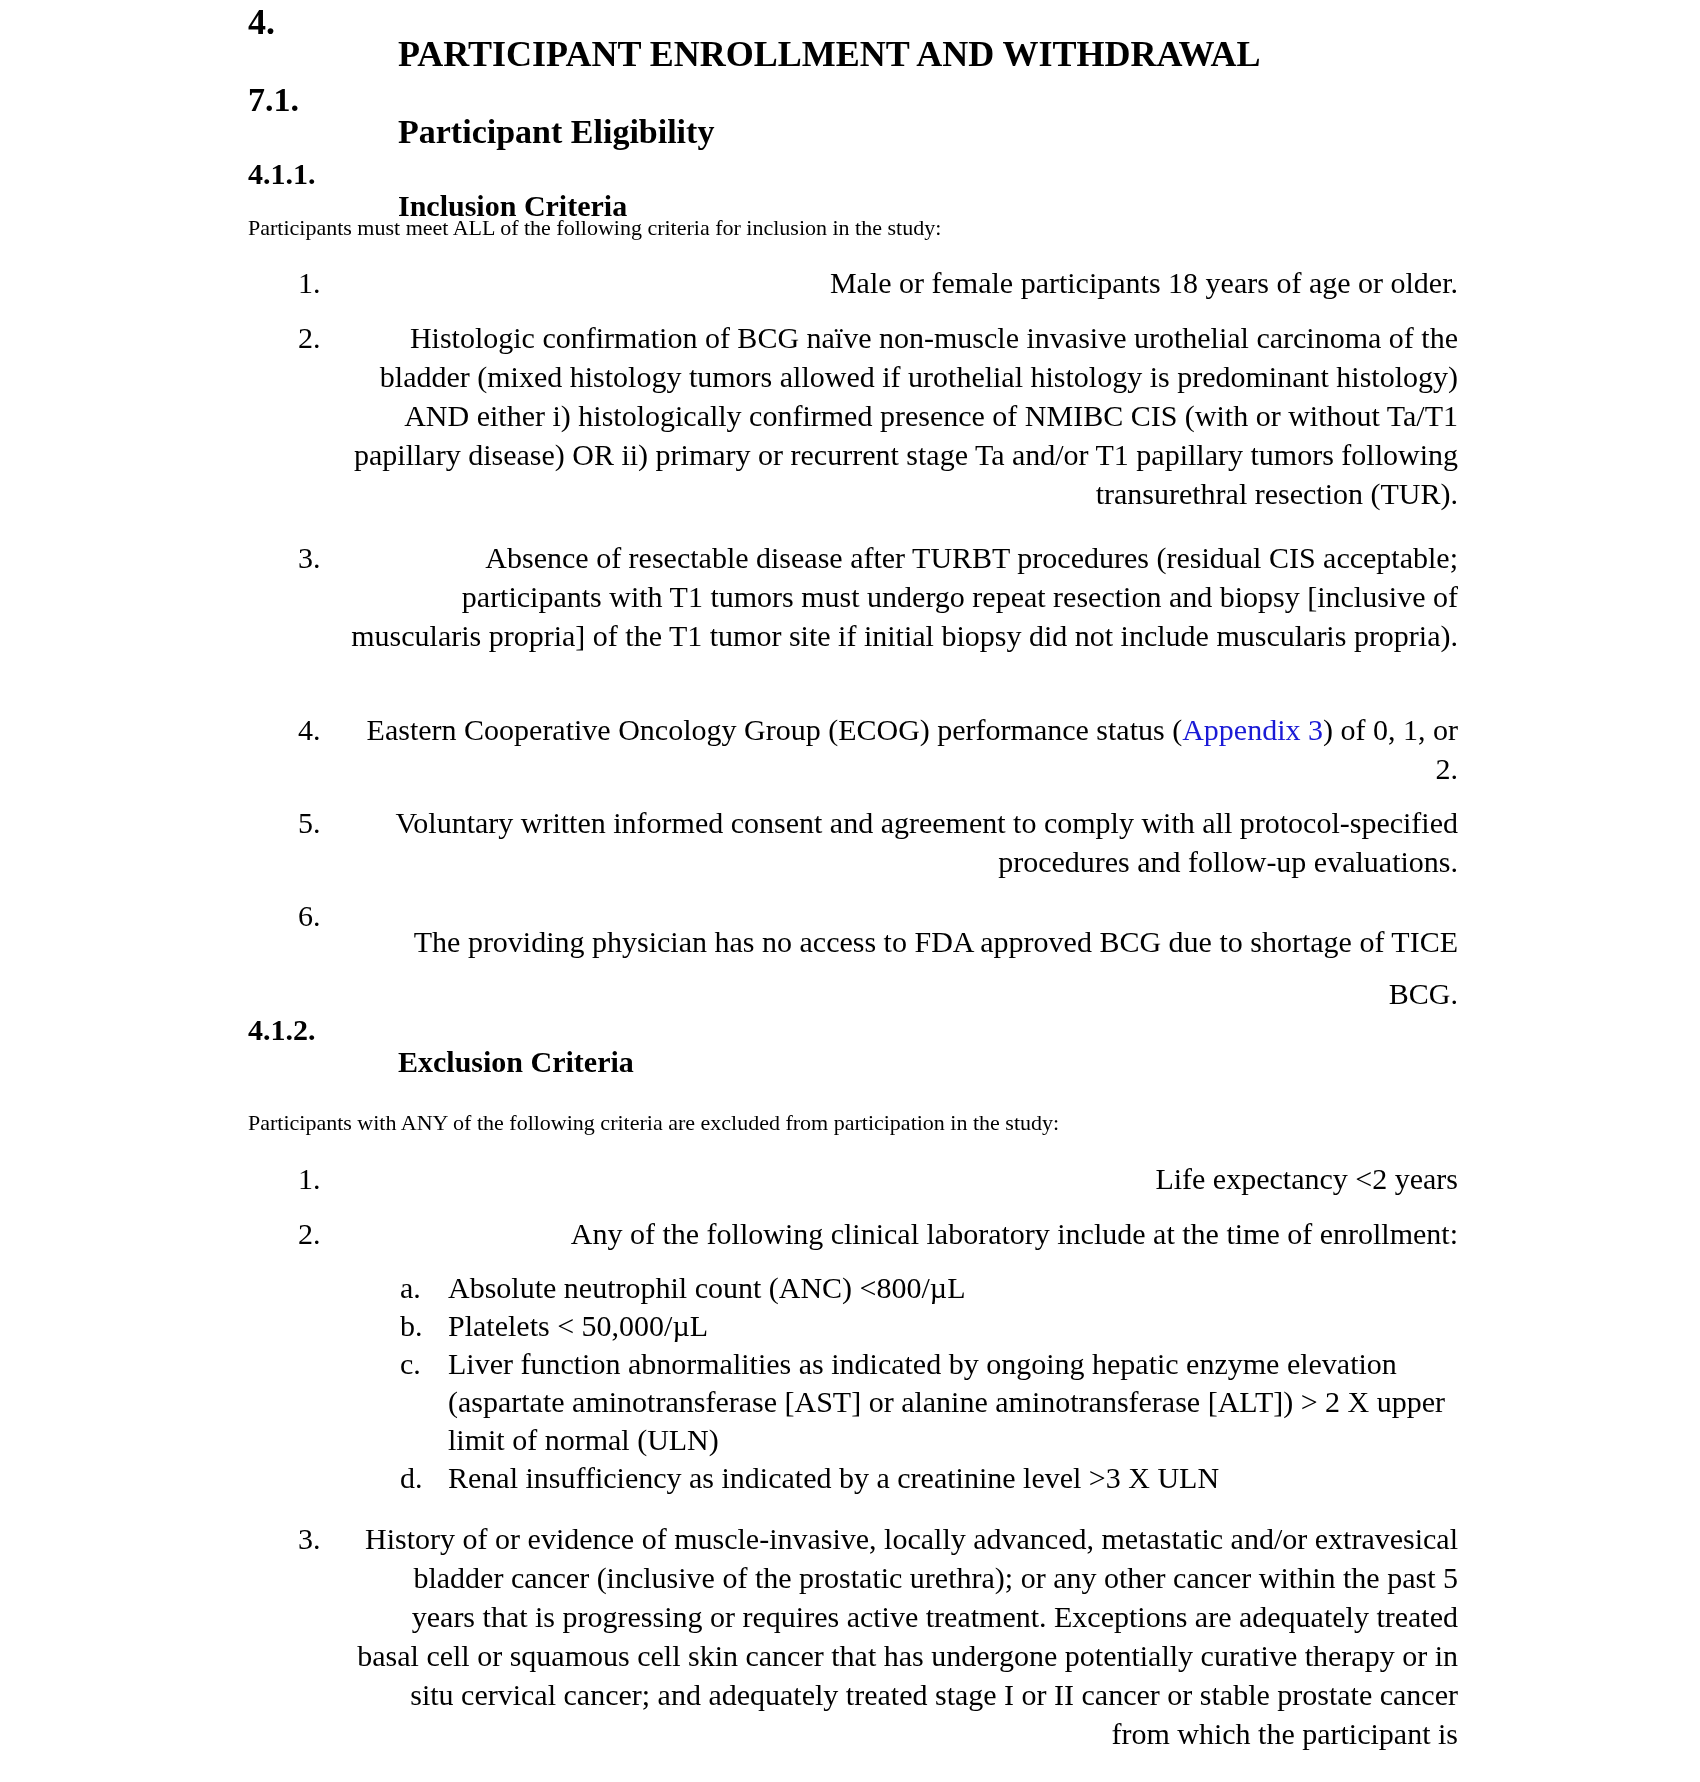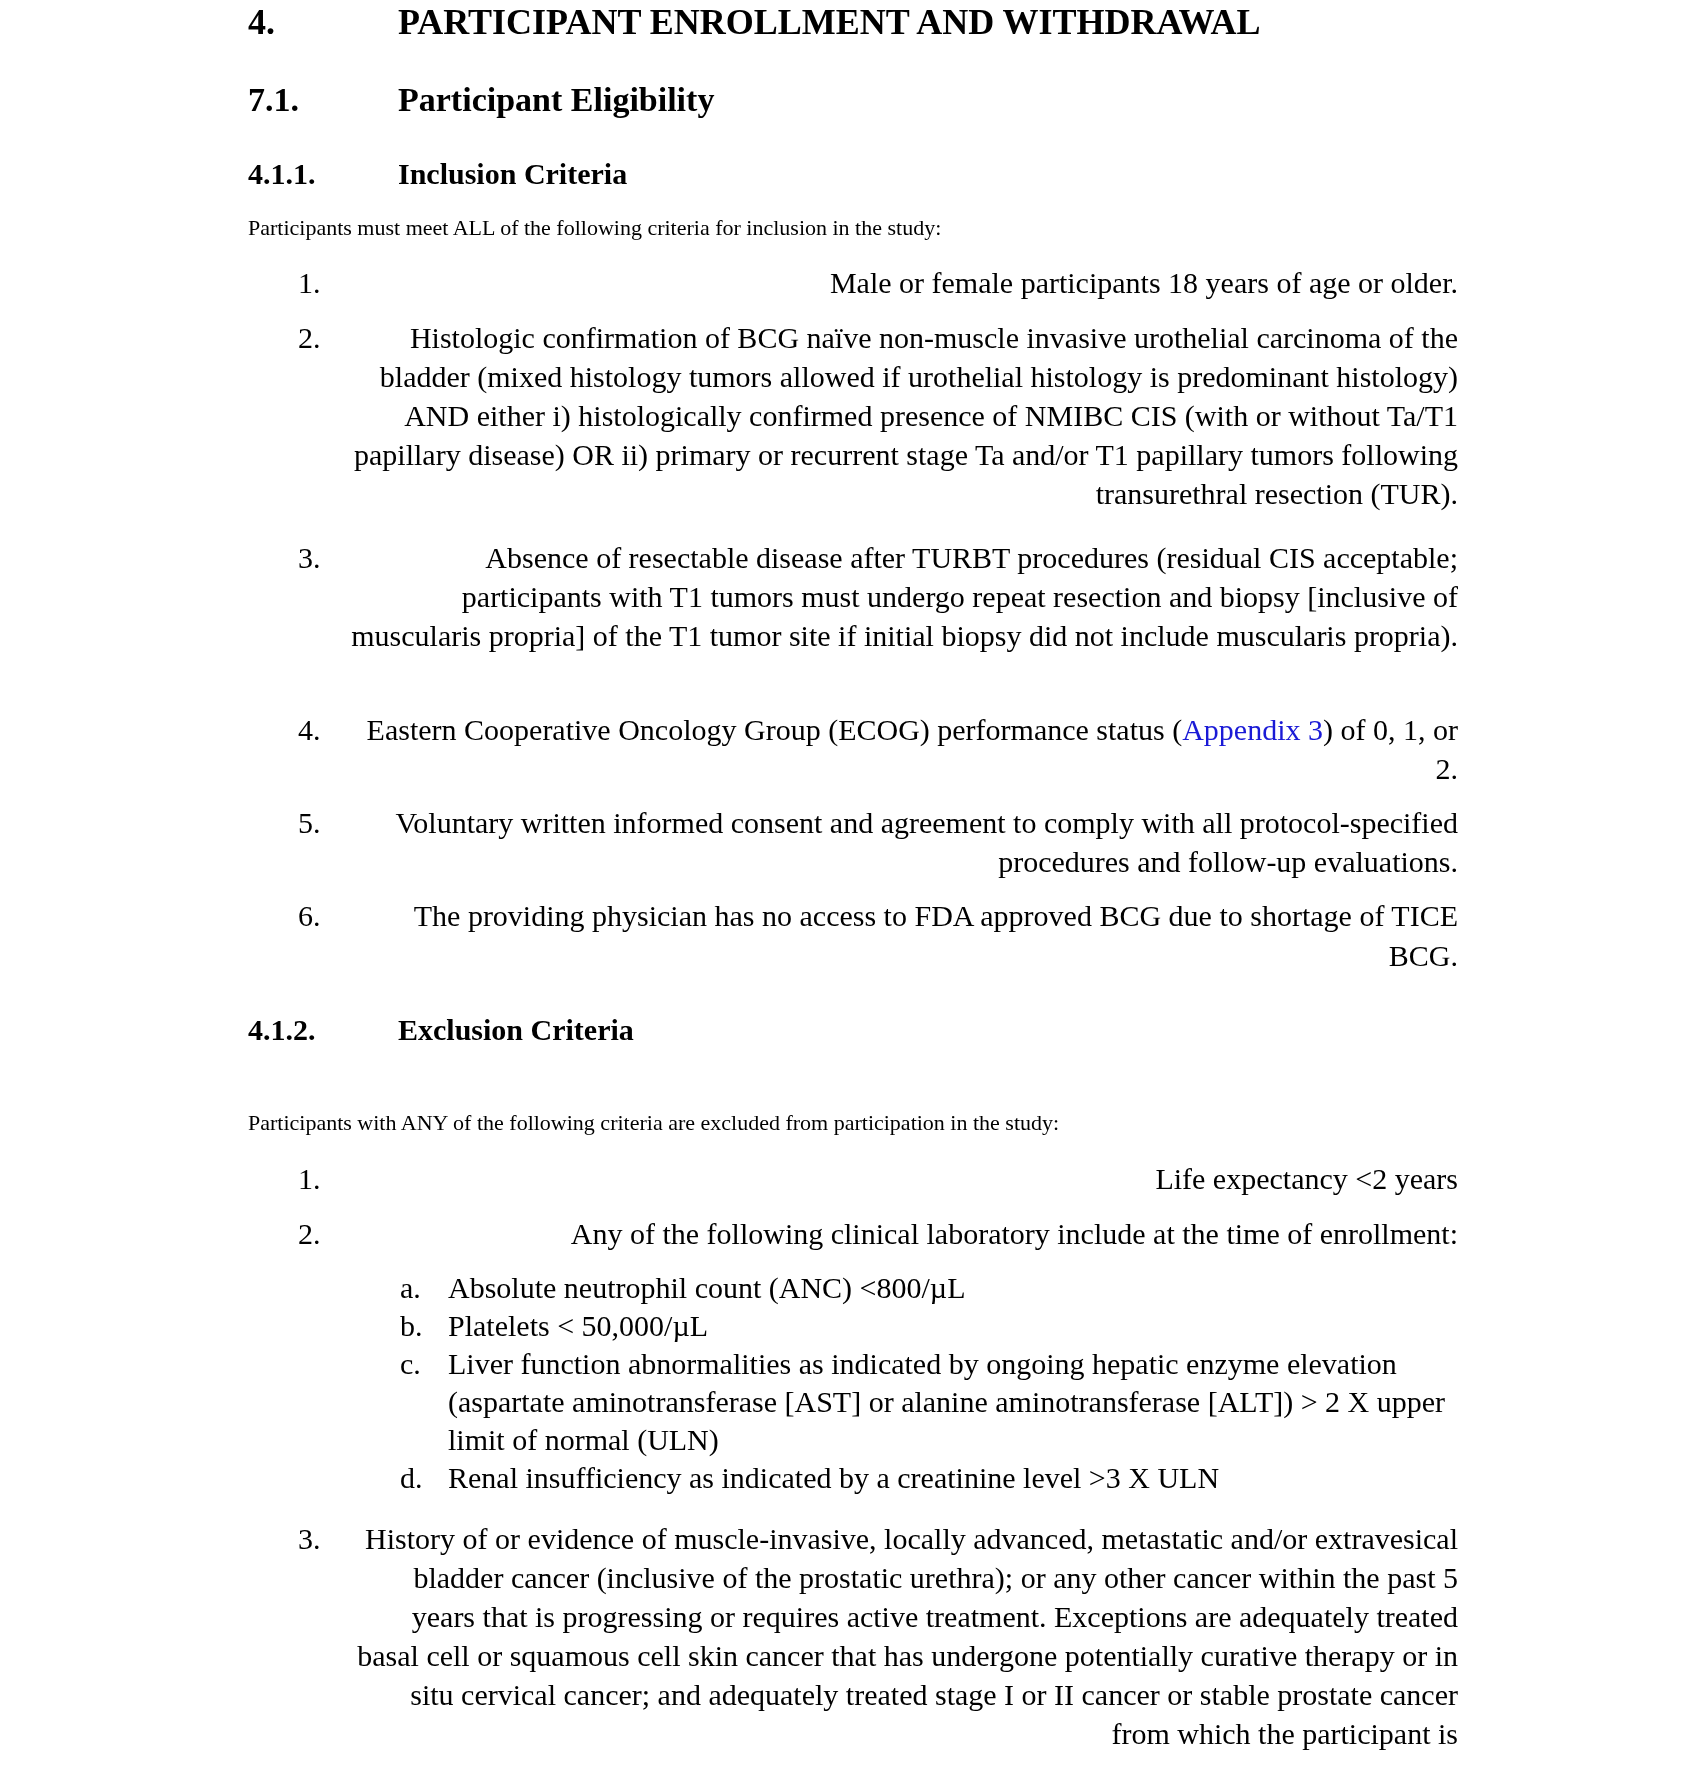--- a/index.html
+++ b/index.html
@@ -4,21 +4,21 @@
 <style>
   html, body { margin: 0; padding: 0; background: #ffffff; }
   body {
     width: 1700px; height: 1782px; overflow: hidden; position: relative;
     font-family: "Liberation Serif", "DejaVu Serif", serif;
     color: #000;
   }
   .page { position: absolute; left: 0; top: 0; width: 1700px; height: 1782px; }
   .h { position: absolute; left: 248px; font-weight: bold; white-space: nowrap; }
   .h .num { position: absolute; left: 0; }
-  .h .title { position: absolute; left: 150px; }
+  .h .title { position: absolute; left: 150px; margin-top: 32px; }
   .h1 { top: 0px; font-size: 36px; line-height: 44px; }
   .h2 { top: 78px; font-size: 34px; line-height: 44px; }
   .h3 { top: 154px; font-size: 30px; line-height: 40px; }
   .h3b { top: 1010px; font-size: 30px; line-height: 40px; }
   .para { position: absolute; left: 248px; width: 1210px; font-size: 22px; line-height: 39px; }
   .item { position: absolute; left: 248px; width: 1210px; font-size: 30px; line-height: 39px; }
   .item .n { position: absolute; left: 50px; }
   .item .t { position: absolute; left: 100px; width: 1110px; text-align: right; }
   .sub { position: absolute; left: 400px; width: 1060px; font-size: 30px; line-height: 38px; }
   .sub .n { position: absolute; left: 0; }
@@ -67,21 +67,21 @@
     <span class="t"><span>Eastern Cooperative Oncology Group (ECOG) performance status (</span><a class="link">Appendix 3</a><span>) of 0, 1, or 2.</span></span>
   </div>
 
   <div class="item" style="top:803px;">
     <span class="n">5.</span>
     <span class="t">Voluntary written informed consent and agreement to comply with all protocol-specified procedures and follow-up evaluations.</span>
   </div>
 
   <div class="item" style="top:896px;">
     <span class="n">6.</span>
-    <span class="t" style="line-height:40px;">The providing physician has no access to FDA approved BCG due to shortage of TICE BCG.</span>
+    <span class="t" style="line-height:52px;margin-top:20px;">The providing physician has no access to FDA approved BCG due to shortage of TICE BCG.</span>
   </div>
 
   <div class="h h3b" style="width:800px;">
     <span class="num">4.1.2.</span>
     <span class="title">Exclusion Criteria</span>
   </div>
 
   <div class="para" style="top:1103px; width:1180px;">Participants with ANY of the following criteria are excluded from participation in the study:</div>
 
   <div class="item" style="top:1159px;">

